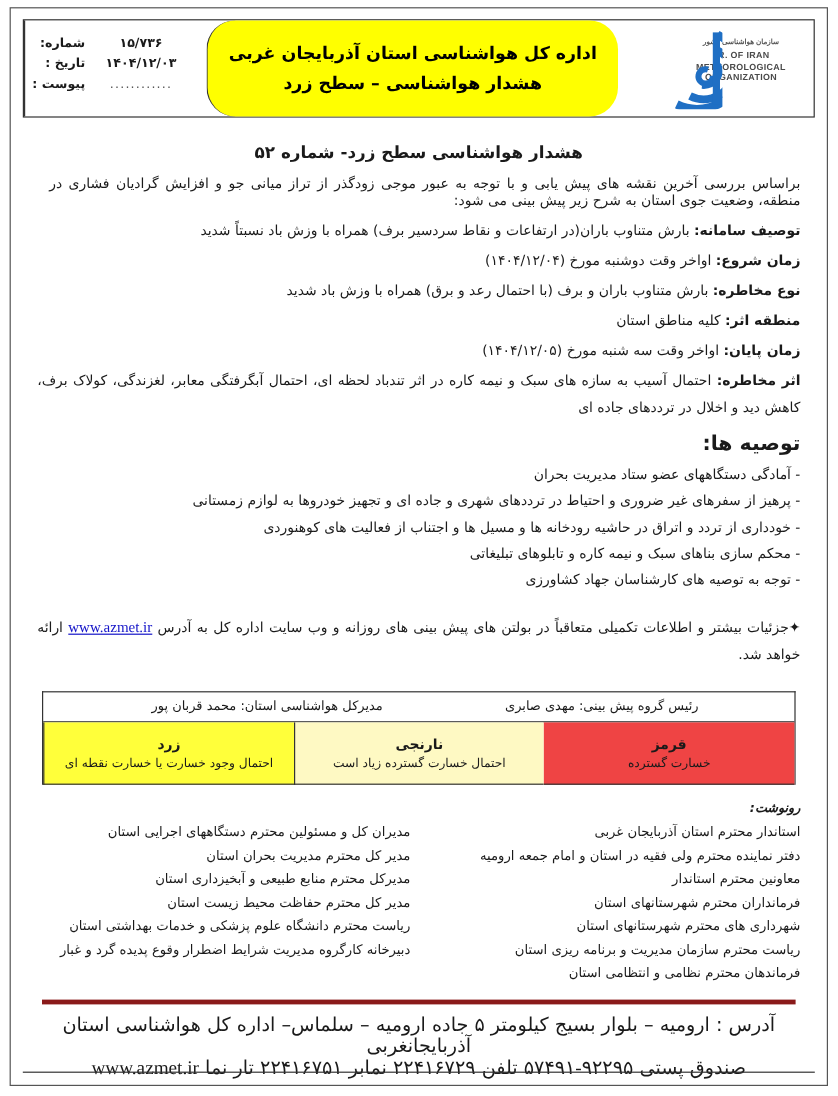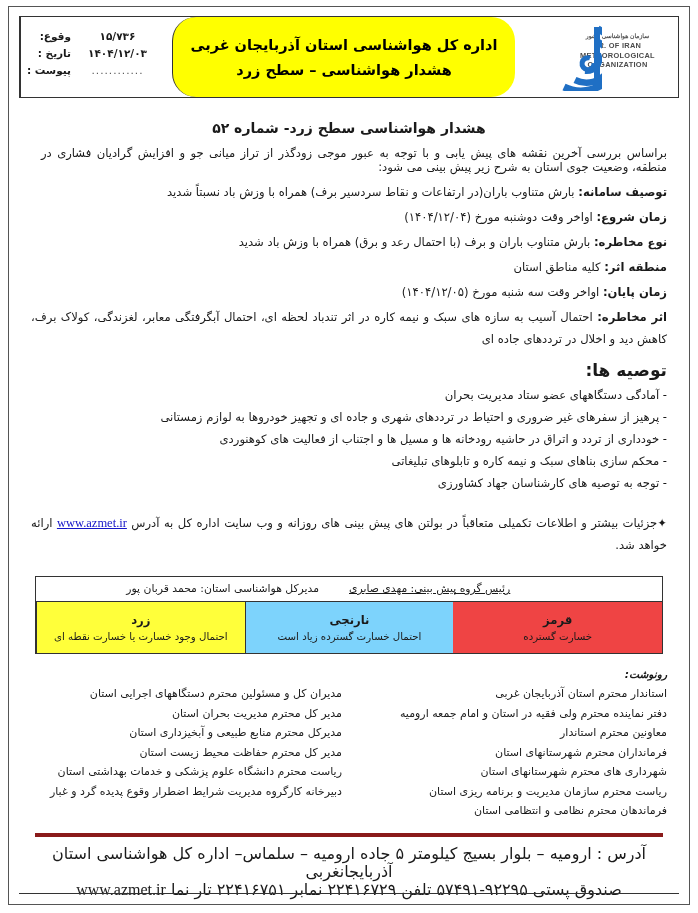--- a/index.html
+++ b/index.html
@@ -182,22 +182,21 @@
   }
   .sign-row {
     display: flex;
     flex-direction: row;
     font-size: 10.8px;
     padding: 5px 8px 6px 8px;
     border-bottom: 1px solid #333;
   }
   .sign-right {
     flex: 1 1 50%;
-    text-align: left;
-    text-decoration: underline;
+    text-align: center;
   }
   .sign-left {
     flex: 1 1 50%;
     text-align: right;
     padding-right: 30px;
     box-sizing: border-box;
   }
   .level-row {
     display: flex;
     flex-direction: row;
@@ -304,21 +303,21 @@
     </div>
 
     <div class="hdr-title">
       <div class="hdr-title-line">اداره کل هواشناسی استان آذربایجان غربی</div>
       <div class="hdr-title-line">هشدار هواشناسی – سطح زرد</div>
     </div>
 
     <div class="hdr-meta">
       <div class="meta-row">
         <span class="meta-value">۱۵/۷۳۶</span>
-        <span class="meta-label">وقوع:</span>
+        <span class="meta-label">شماره:</span>
       </div>
       <div class="meta-row">
         <span class="meta-value">۱۴۰۴/۱۲/۰۳</span>
         <span class="meta-label">تاریخ :</span>
       </div>
       <div class="meta-row">
         <span class="meta-value dots">............</span>
         <span class="meta-label">پیوست :</span>
       </div>
     </div>
@@ -374,21 +373,21 @@
   <div class="level-block">
     <div class="sign-row">
       <div class="sign-right">رئیس گروه پیش بینی: مهدی صابری</div>
       <div class="sign-left">مدیرکل هواشناسی استان: محمد قربان پور</div>
     </div>
     <div class="level-row">
       <div class="level-cell" style="background:#ef4444">
         <span class="level-name">قرمز</span>
         <span class="level-desc">خسارت گسترده</span>
       </div>
-      <div class="level-cell" style="background:#7dd3fc">
+      <div class="level-cell" style="background:#fef9c3">
         <span class="level-name">نارنجی</span>
         <span class="level-desc">احتمال خسارت گسترده زیاد است</span>
       </div>
       <div class="level-cell" style="background:#ffff3a">
         <span class="level-name">زرد</span>
         <span class="level-desc">احتمال وجود خسارت یا خسارت نقطه ای</span>
       </div>
     </div>
   </div>
 

